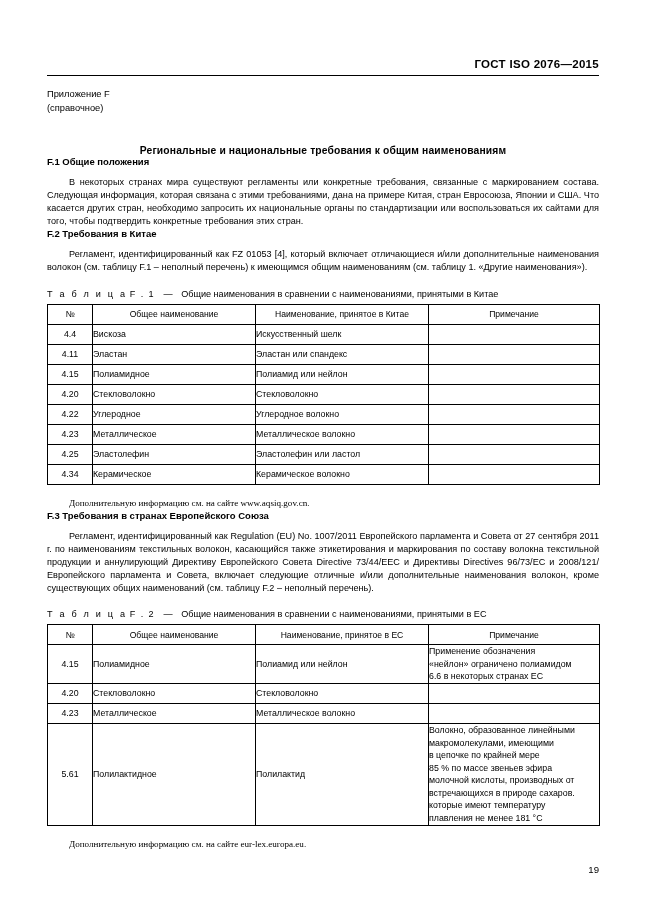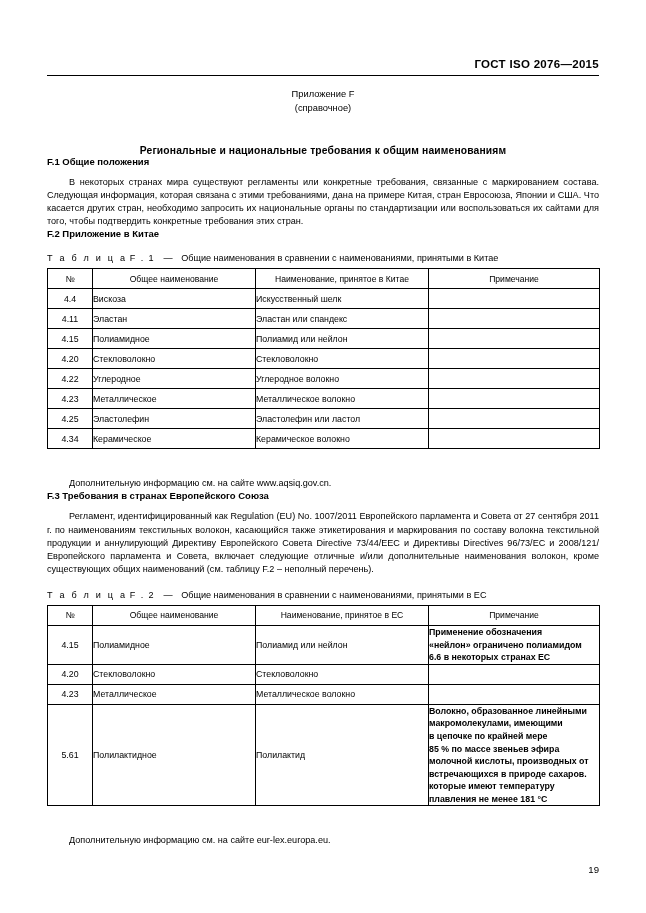--- a/index.html
+++ b/index.html
@@ -41,21 +41,20 @@
     left: 47px;
     right: 47px;
     top: 75px;
     height: 1px;
     background: #000;
   }
 
   
   .annex-block {
     margin-top: 88px;
-    text-align: center;
     font-size: 9.3px;
     line-height: 13.5px;
   }
   .annex-block div { white-space: nowrap; }
 
   .main-title {
     margin-top: 30px;
     text-align: center;
     font-size: 10.3px;
     font-weight: bold;
@@ -70,24 +69,25 @@
   p.body {
     margin: 9px 0 0 0;
     font-size: 9.1px;
     line-height: 13.1px;
     text-align: justify;
     text-indent: 22px;
     hyphens: none;
   }
 
   p.note {
-    margin: 28px 0 0 0;
+    margin: 12px 0 0 0;
     font-size: 9.1px;
     line-height: 13.1px;
     text-indent: 22px;
+    font-family: Liberation Serif, serif;
   }
 
   
   .tbl-caption {
     margin-top: 14px;
     font-size: 9.1px;
     white-space: nowrap;
   }
   .tbl-caption .lbl {
     letter-spacing: 2.2px;
@@ -139,21 +139,21 @@
     vertical-align: middle;
   }
   td.c-remark.tall {
     vertical-align: middle;
   }
   .col1 { width: 45px; }
   .col2 { width: 163px; }
   .col3 { width: 173px; }
   .col4 { width: 171px; }
 
-  .remark-line { display: block; white-space: nowrap; font-weight: bold; }
+  .remark-line { display: block; white-space: nowrap; }
 
   
   .page-num {
     position: absolute;
     right: 47px;
     bottom: 38px;
     font-size: 9.6px;
   }
 </style>
 </head>
@@ -169,21 +169,22 @@
     <div class="annex-block">
       <div>Приложение F</div>
       <div>(справочное)</div>
     </div>
 
     <div class="main-title">Региональные и национальные требования к общим наименованиям</div>
 
     <div class="clause-head">F.1  Общие положения</div>
     <p class="body">В некоторых странах мира существуют регламенты или конкретные требования, связанные с маркированием состава. Следующая информация, которая связана с этими требованиями, дана на примере Китая, стран Евросоюза, Японии и США. Что касается других стран, необходимо запросить их национальные органы по стандартизации или воспользоваться их сайтами для того, чтобы подтвердить конкретные требования этих стран.</p>
 
-    <div class="clause-head">F.2  Приложение в Китае</div>
+    <div class="clause-head">F.2  Требования в Китае</div>
+    <p class="body">Регламент, идентифицированный как FZ 01053 [4], который включает отличающиеся и/или дополнительные наименования волокон (см. таблицу F.1  – неполный перечень) к имеющимся общим наименованиям (см. таблицу 1. «Другие наименования»).</p>
 
     <div class="tbl-caption">
       <span class="lbl">Т а б л и ц а</span>
       <span class="num">F . 1</span>
       <span class="dash">—</span>
       <span>Общие наименования в сравнении  с наименованиями, принятыми в Китае</span>
     </div>
 
     <table class="gost">
       <colgroup>

